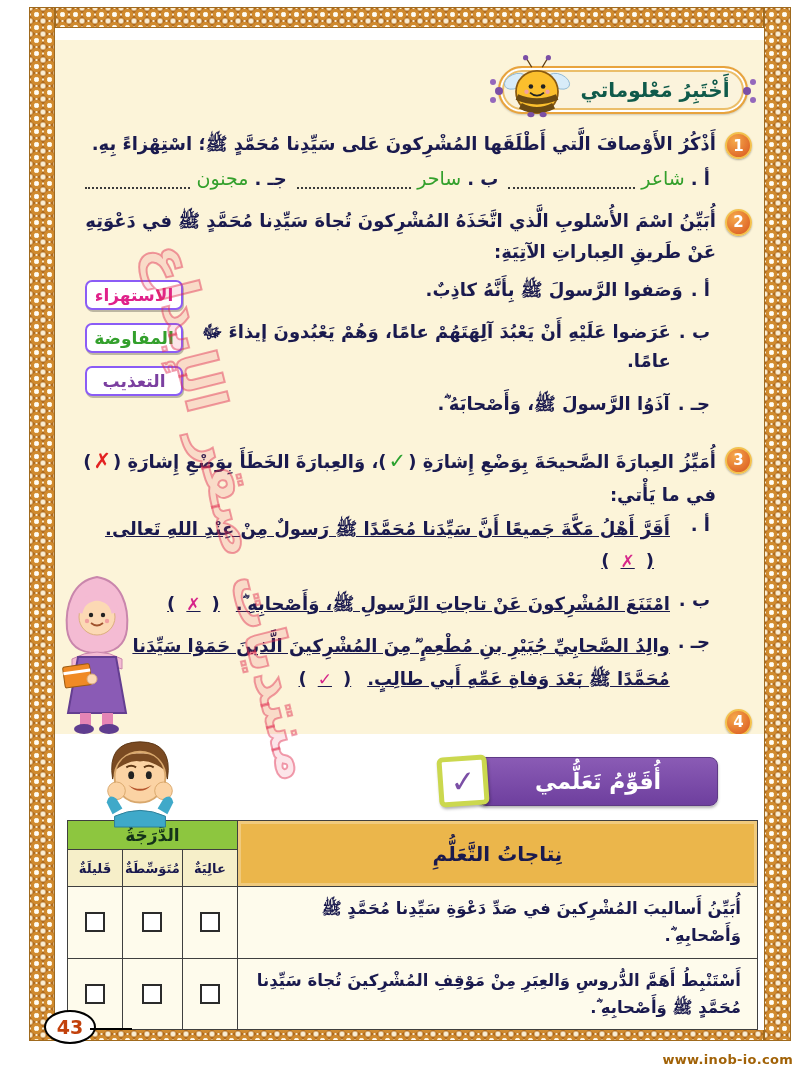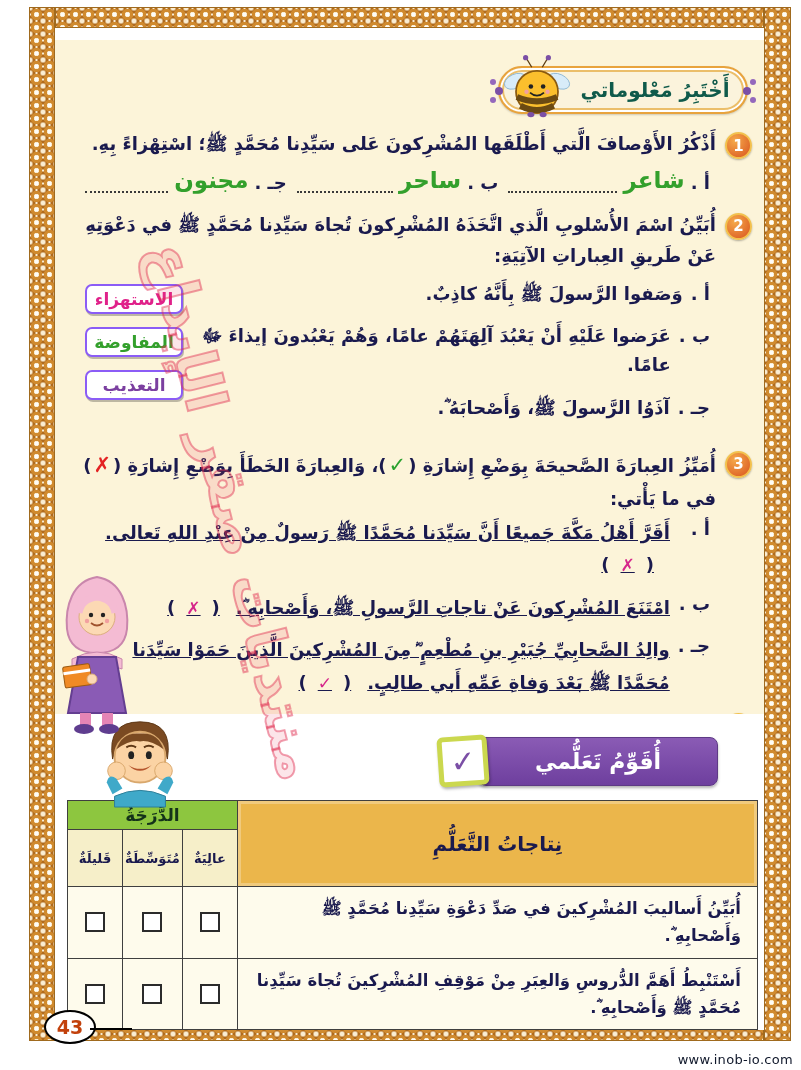--- a/index.html
+++ b/index.html
@@ -39,21 +39,21 @@
   .q{display:flex;align-items:flex-start;gap:9px;margin-top:14px;}
   .qnum{flex:0 0 auto;width:27px;height:27px;border-radius:50%;
         background:radial-gradient(circle at 35% 30%,#F5A94B,#D9541E);
         border:2px solid #F2C14E;color:#fff;font-weight:bold;font-size:15px;
         display:flex;align-items:center;justify-content:center;margin-top:4px;box-sizing:border-box;
         box-shadow:0 1px 2px rgba(0,0,0,.3);}
   .qtext{margin:0;color:#1A1A4E;font-weight:bold;font-size:18px;line-height:1.75;}
   .ansrow{display:flex;margin:7px 42px 0 8px;}
   .seg{display:flex;flex:1;align-items:flex-end;gap:6px;min-width:0;}
   .albl{color:#1A1A4E;font-weight:bold;font-size:18px;white-space:nowrap;}
-  .aval{font-weight:bold;font-size:23px;white-space:nowrap;}
+  .aval{font-weight:normal;font-size:19px;white-space:nowrap;}
   .c-green{color:#33A02C}.c-pink{color:#E0218A}.c-purple{color:#7B3FA0}
   .blank{flex:1;border-bottom:2.2px dotted #3a3a3a;height:18px;margin-left:10px;min-width:18px;}
 
   
   .q2body{display:flex;margin-top:8px;}
   .stmts{flex:1;padding-right:42px;min-width:0;}
   .stmt{display:flex;gap:8px;margin-bottom:14px;align-items:baseline;}
   .stxt{color:#1A1A4E;font-weight:bold;font-size:18px;line-height:1.6;}
   .lblcol{flex:0 0 116px;display:flex;flex-direction:column;gap:13px;padding-top:4px;}
   .lblbox{border:2px solid #8b5cf6;border-radius:7px;background:#fff;padding:3px 6px;text-align:center;
@@ -77,35 +77,35 @@
   .chkicon{width:50px;height:50px;background:#fff;border:5px solid #CBD84E;border-radius:6px;
            display:flex;align-items:center;justify-content:center;color:#7B4FA6;font-size:30px;font-weight:bold;
            margin-right:-10px;z-index:2;box-shadow:1px 2px 3px rgba(0,0,0,.3);transform:rotate(-4deg);box-sizing:border-box;}
 
   .evtable{width:calc(100% - 10px);margin:4px 2px 0 4px;border-collapse:collapse;direction:rtl;}
   .evtable th,.evtable td{border:1.5px solid #3f3f3f;}
   .c-deg{width:55px;}
   .th-out{background:#EBB64B;color:#1A1A4E;font-size:20px;font-weight:bold;height:56px;
           box-shadow:inset 0 0 0 3px rgba(255,255,255,.28);}
   .th-deg{background:#8DC63F;color:#14321a;font-size:17px;font-weight:bold;height:26px;}
-  .th-sub{background:#F6EFC9;color:#1A1A4E;font-size:13px;font-weight:bold;height:26px;padding:15px 2px;white-space:nowrap;}
+  .th-sub{background:#F6EFC9;color:#1A1A4E;font-size:13px;font-weight:bold;height:26px;padding:5px 2px;white-space:nowrap;}
   .td-out{background:#FEFBEC;color:#1A1A4E;font-weight:bold;font-size:16.5px;padding:8px 16px;line-height:1.65;}
   .td-cb{background:#FEFBEC;text-align:center;vertical-align:middle;}
   .cb{width:20px;height:20px;border:2px solid #2b2b2b;background:#fff;margin:0 auto;box-sizing:border-box;}
 
   
   .girl{position:absolute;left:50px;top:572px;width:94px;height:164px;z-index:3;}
   .wmdiag{position:absolute;left:198px;top:236px;transform-origin:0 0;transform:rotate(76deg);
           font-size:56px;font-weight:bold;white-space:nowrap;z-index:2;letter-spacing:2px;pointer-events:none;
           color:rgba(233,70,100,.14);-webkit-text-stroke:2px rgba(225,45,80,.45);direction:rtl;}
   .pgnum{position:absolute;left:44px;bottom:26px;width:48px;height:30px;background:#fff;border:2.5px solid #000;
          border-radius:50%;display:flex;align-items:center;justify-content:center;font-weight:bold;font-size:19px;
          color:#c2410c;z-index:4;direction:ltr;}
   .pgline{position:absolute;left:90px;bottom:40px;width:42px;height:2.5px;background:#000;z-index:4;}
-  .site{position:absolute;right:8px;bottom:3px;font-size:13px;font-weight:normal;color:#0f172a;direction:ltr;letter-spacing:.3px;}
+  .site{position:absolute;right:8px;bottom:3px;font-size:13px;font-weight:bold;color:#a16207;direction:ltr;letter-spacing:.3px;}
 </style>
 </head>
 <body>
 
 <div class="page">
 
   <div class="orn orn-left"></div>
   <div class="orn orn-right"></div>
   <div class="orn orn-top"></div>
   <div class="orn orn-bottom"></div>

